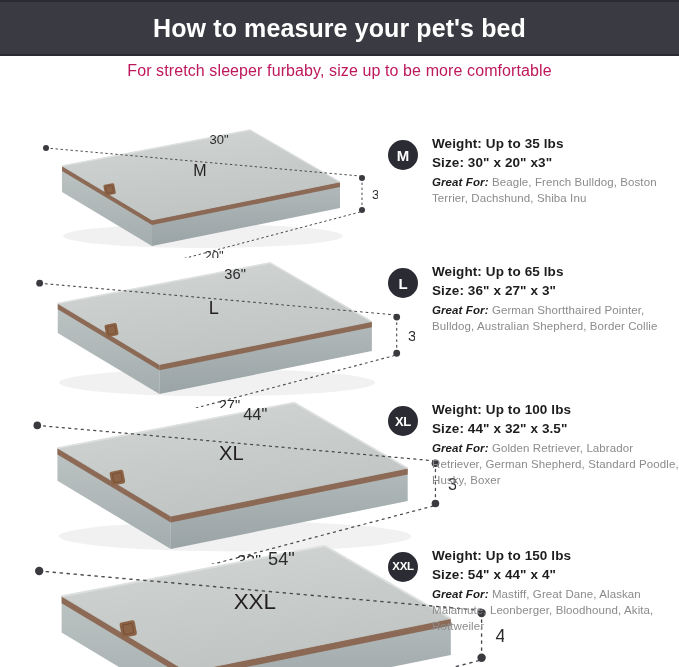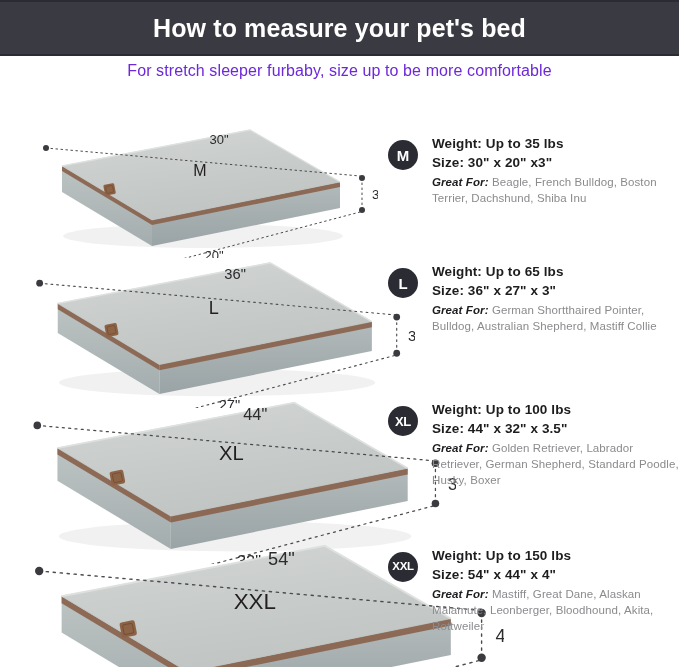--- a/index.html
+++ b/index.html
@@ -22,21 +22,21 @@
     border-bottom:2px solid #2b2c31;
     box-sizing:border-box;
     display:flex;align-items:center;justify-content:center;
   }
   .header-title{
     color:#ffffff;font-size:25px;font-weight:bold;letter-spacing:.1px;
     line-height:1;white-space:nowrap;
   }
   .subtitle{
     position:absolute;left:0;top:62px;width:679px;text-align:center;
-    font-size:16px;color:#6d28d9;font-weight:400;letter-spacing:.1px;
+    font-size:16px;color:#be185d;font-weight:400;letter-spacing:.1px;
   }
 
   
   .row{position:absolute;left:0;width:679px;}
   .bed-art{position:absolute;left:0;top:0;}
   .info{position:absolute;}
 
   
   .badge{
     position:absolute;left:0;top:0;
@@ -237,21 +237,21 @@
 
       <div class="badge sz-L">
         <span>L</span>
       </div>
 
       <div class="txt">
         <div class="line-weight">Weight: Up to 65 lbs</div>
         <div class="line-size">Size: 36" x 27" x 3"</div>
         <div class="line-great">
           <b>Great For:</b> 
-          <span>German Shortthaired Pointer, Bulldog, Australian Shepherd, Mastiff Collie</span>
+          <span>German Shortthaired Pointer, Bulldog, Australian Shepherd, Border Collie</span>
         </div>
       </div>
     </div>
   </div>
       <div class="row" style="top:375px;height:150px;">
 
     <div class="bed-art" style="left:2px;top:0px;">
       
   <svg width="453.6" height="189" viewBox="0 0 360 150">
     <defs>

